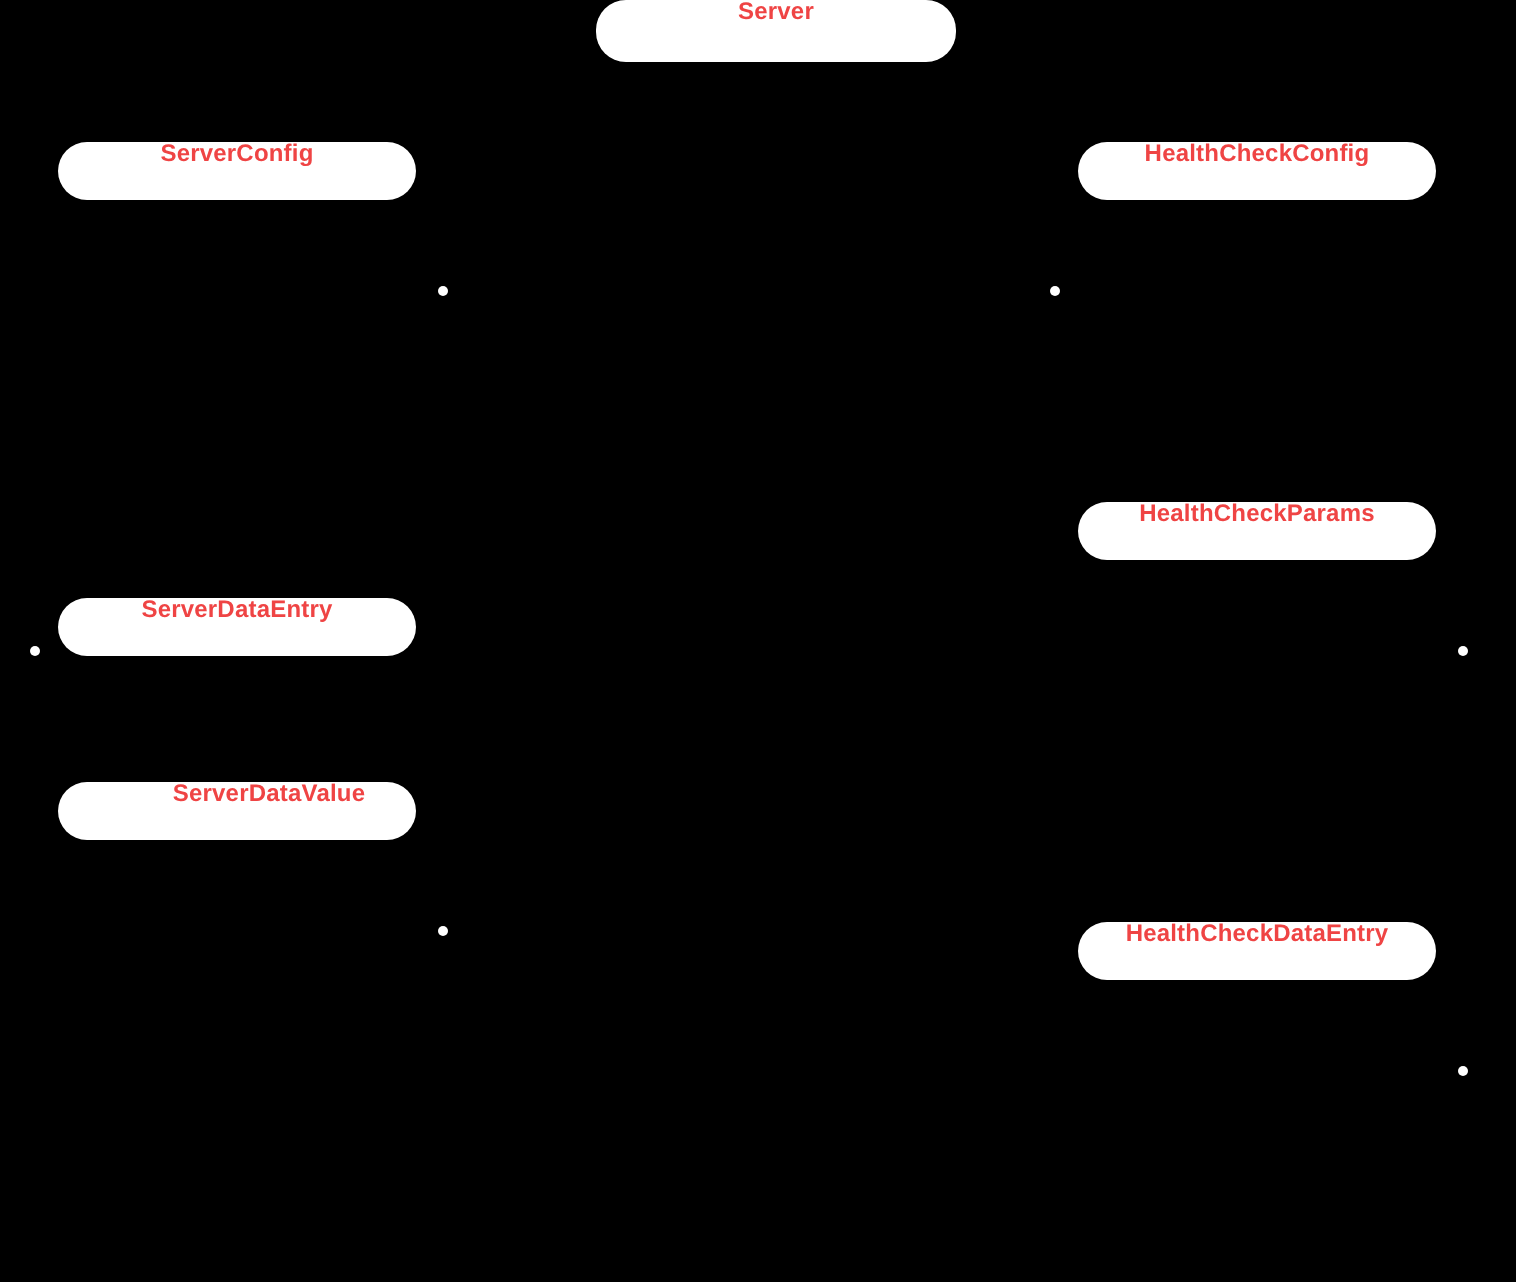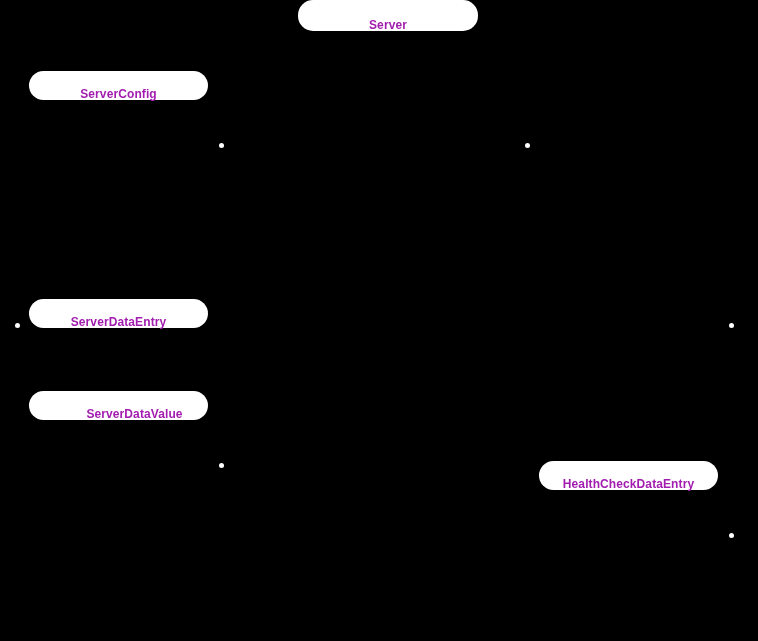--- a/index.html
+++ b/index.html
@@ -11,23 +11,23 @@
     position: relative;
     width: 758px;
     height: 641px;
     background: #000000;
     overflow: hidden;
     font-family: "Liberation Sans", sans-serif;
   }
   .node {
     position: absolute;
     background: #ffffff;
-    color: #a21caf;
+    color: #ef4444;
     display: flex;
-    align-items: flex-end;
+    align-items: flex-start;
     justify-content: center;
     font-family: "Liberation Sans", sans-serif;
     font-size: 12px;
     font-weight: 700;
     line-height: 1;
     letter-spacing: 0.1px;
     white-space: nowrap;
     box-sizing: border-box;
     border-radius: 15px;
   }
@@ -47,25 +47,31 @@
 <div id="canvas">
 
   <div class="node" style="left:298px; top:0px; width:180px; height:31px;">
     <span class="node-label">Server</span>
   </div>
 
   <div class="node" style="left:29px; top:71px; width:179px; height:29px;">
     <span class="node-label">ServerConfig</span>
   </div>
 
+  <div class="node" style="left:539px; top:71px; width:179px; height:29px;">
+    <span class="node-label">HealthCheckConfig</span>
+  </div>
 
   <div class="node" style="left:29px; top:251px; width:179px; height:29px;margin-top:48px;">
     <span class="node-label">ServerDataEntry</span>
   </div>
 
+  <div class="node" style="left:539px; top:251px; width:179px; height:29px;">
+    <span class="node-label">HealthCheckParams</span>
+  </div>
 
   <div class="node" style="left:29px; top:391px; width:179px; height:29px;padding-left:32px;">
     <span class="node-label">ServerDataValue</span>
   </div>
 
   <div class="node" style="left:539px; top:461px; width:179px; height:29px;">
     <span class="node-label">HealthCheckDataEntry</span>
   </div>
 
   <div class="dot" style="left:219px; top:143px; width:5px; height:5px;"></div>

